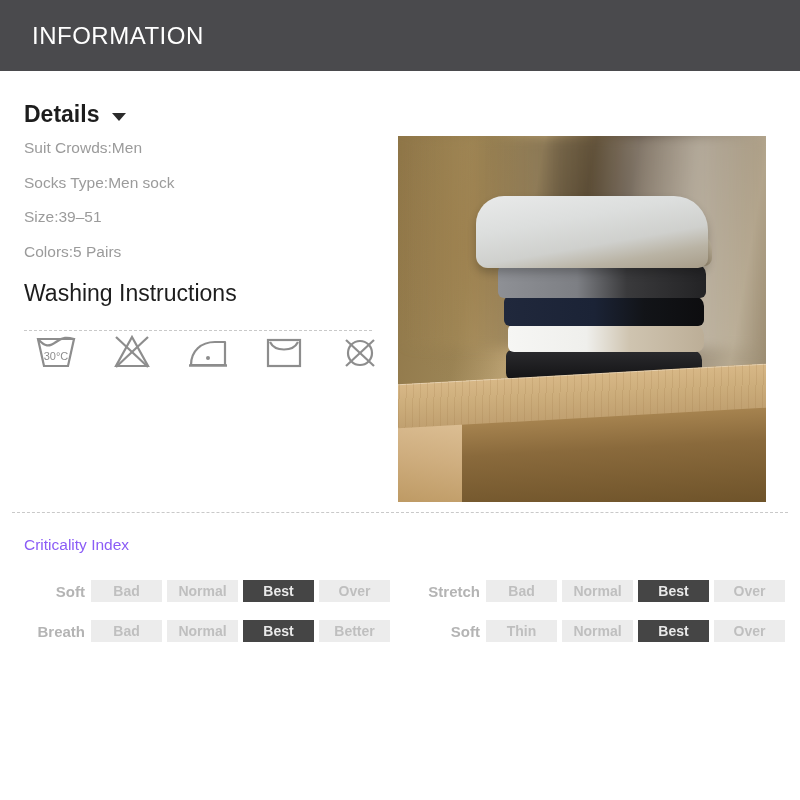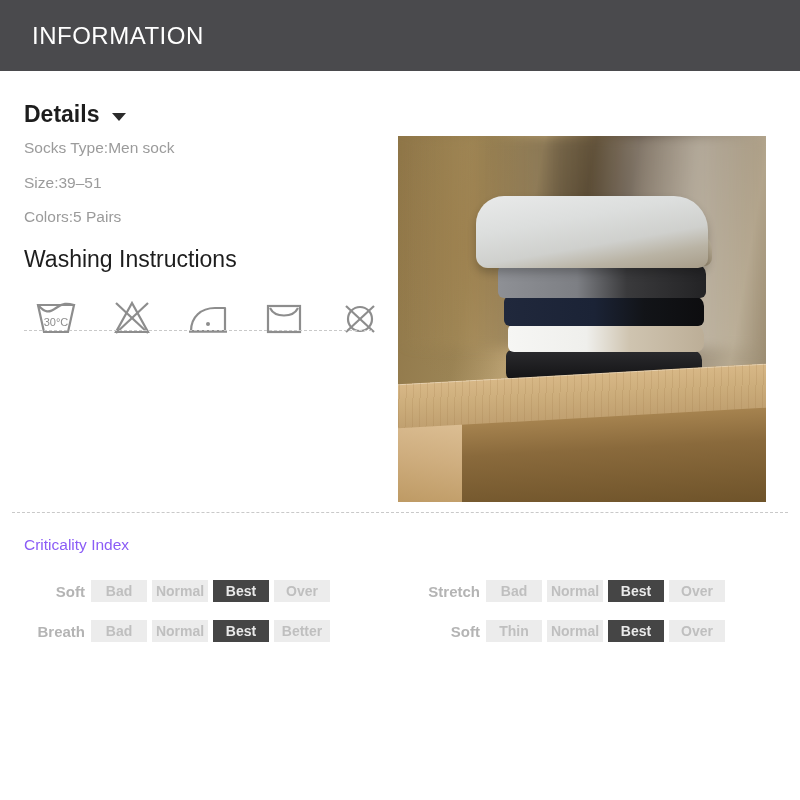--- a/index.html
+++ b/index.html
@@ -261,21 +261,21 @@
   }
   .crit-group.right .crit-label {
     width: 76px;
     margin-left: 4px;
   }
   .chips {
     display: flex;
     gap: 5px;
   }
   .chip {
-    width: 56px;
+    width: 71px;
     height: 22px;
     line-height: 22px;
     text-align: center;
     font-size: 14px;
     background: #ececec;
     color: #bfbfbf;
   }
   .chip.active {
     background: #454545;
     color: #e9e9e9;
@@ -289,20 +289,21 @@
 </div>
 
 <div class="left-col">
 
   <div class="section-head details-head">
     <span class="section-title">Details</span>
     <span class="caret"></span>
   </div>
 
   <ul class="detail-list">
+    <li>Suit Crowds:Men</li>
     <li>Socks Type:Men sock</li>
     <li>Size:39–51</li>
     <li>Colors:5 Pairs</li>
   </ul>
 
   <div class="dashed-short"></div>
 
   <div class="section-head washing-head">
     <span class="section-title light">Washing Instructions</span>
     <span class="caret small"></span>

